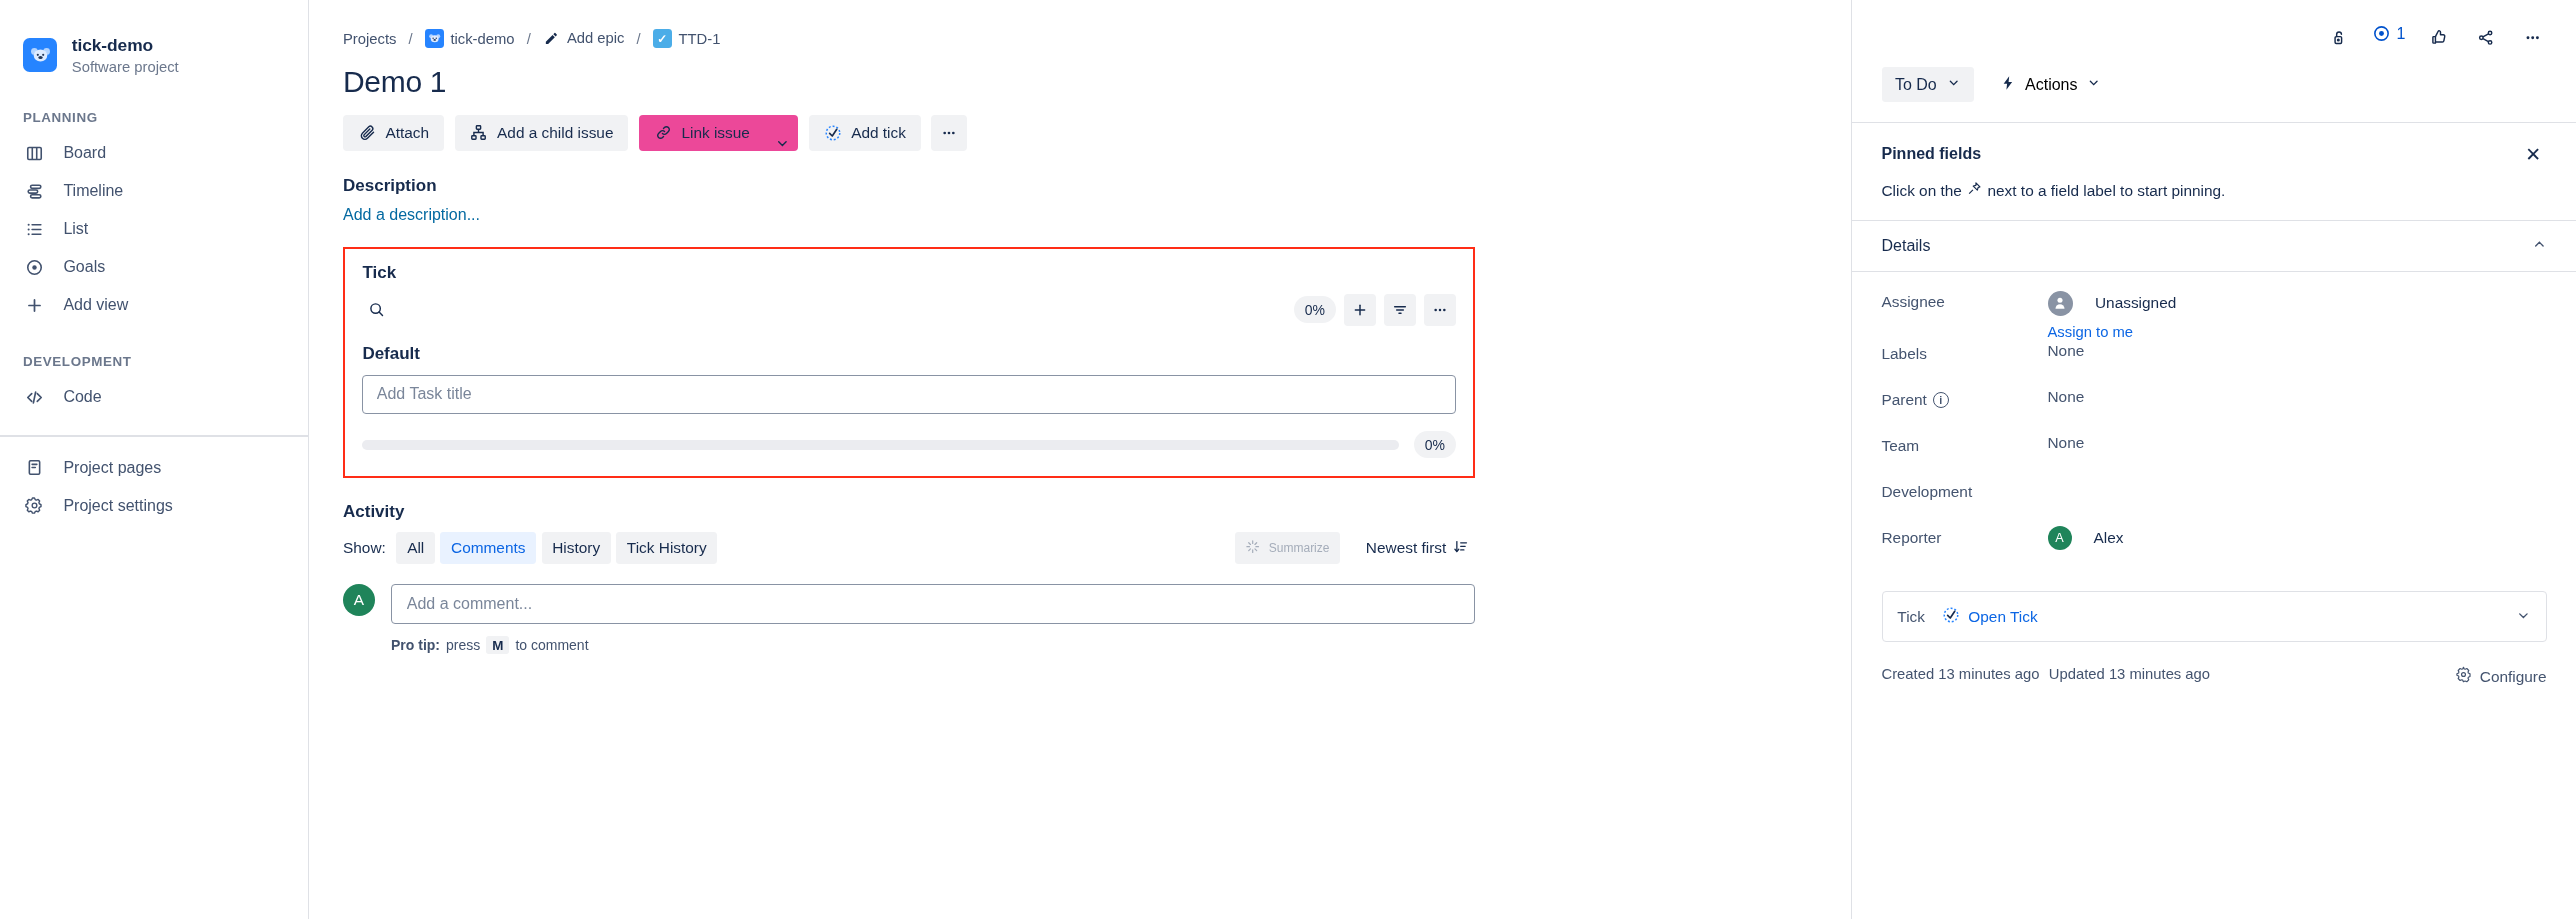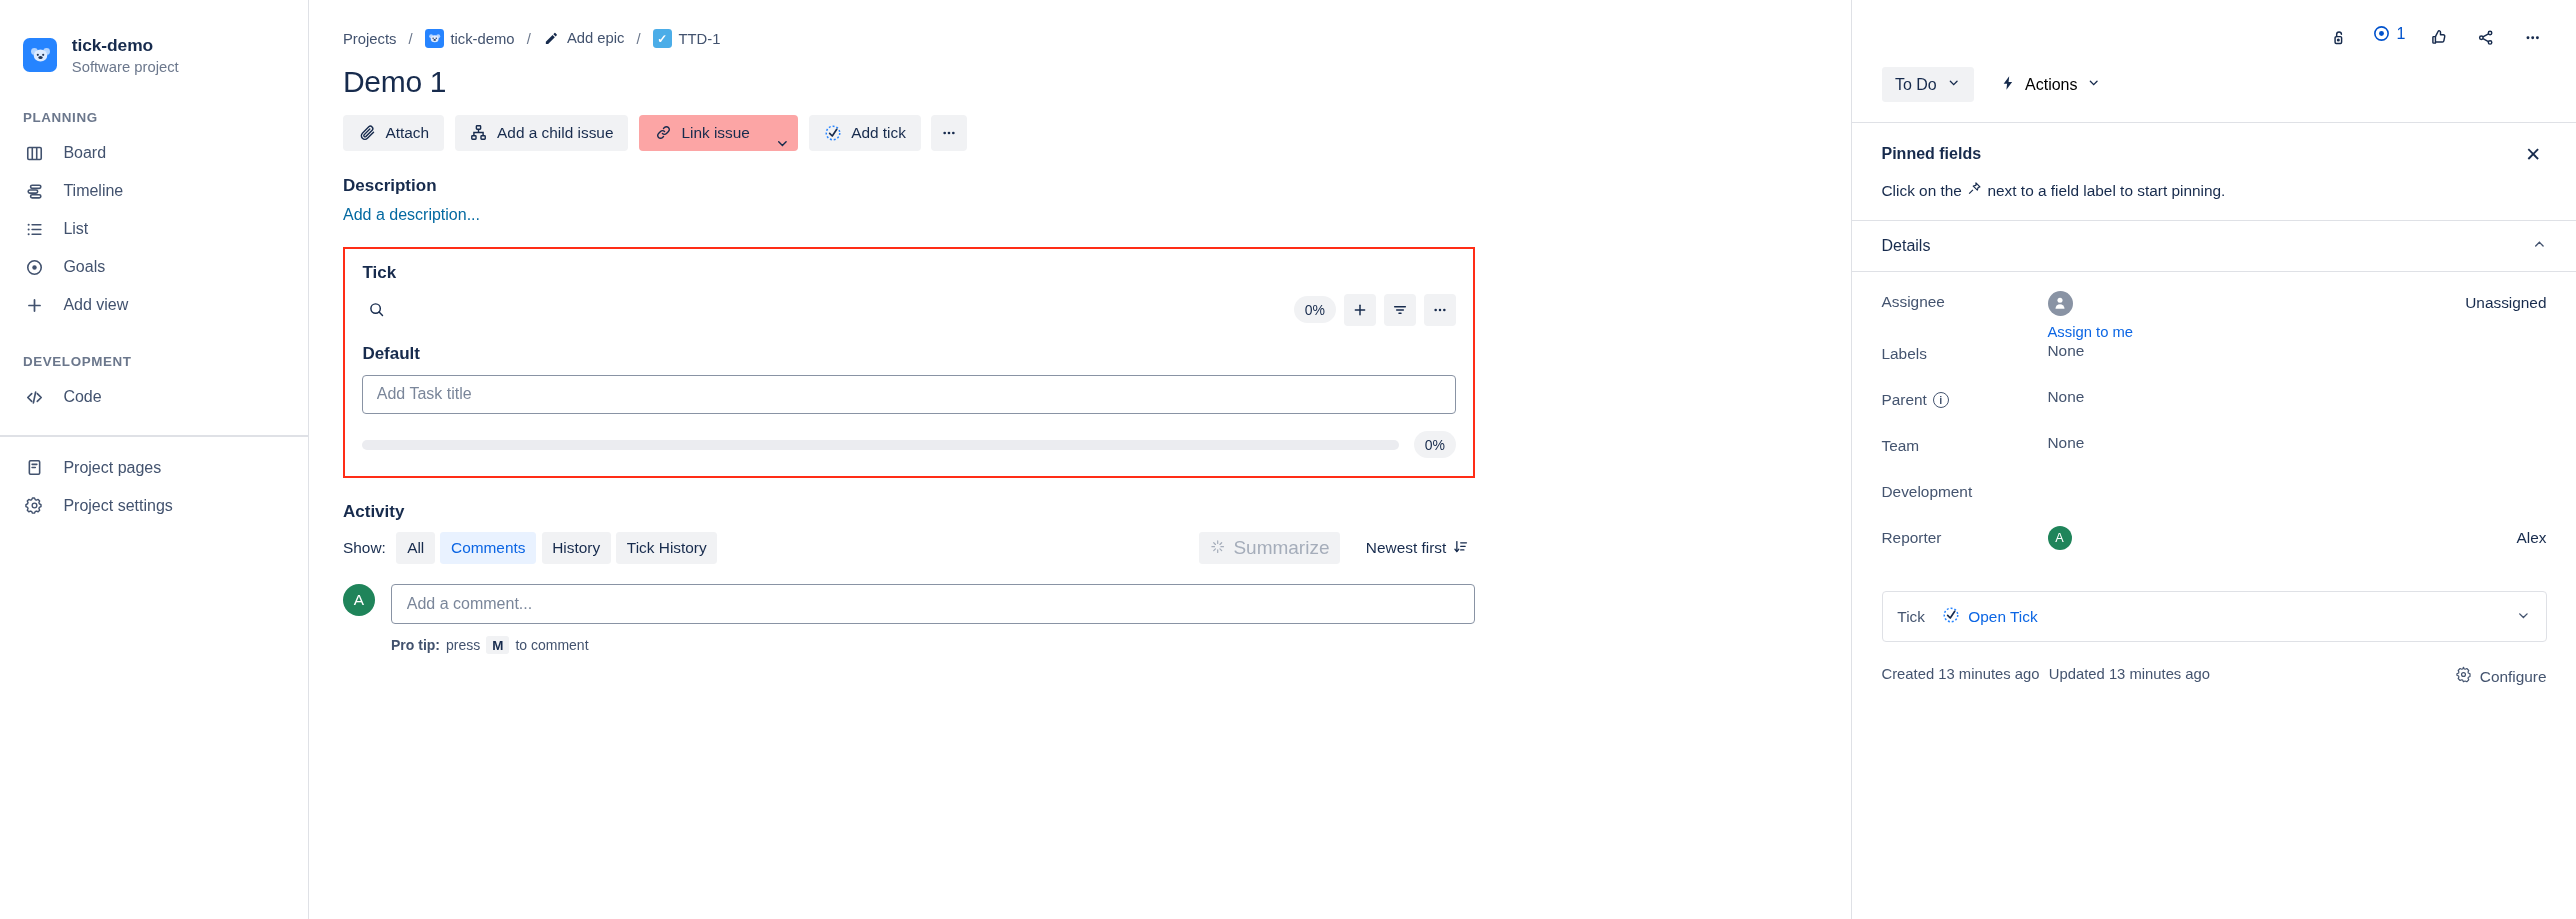--- a/index.html
+++ b/index.html
@@ -64,21 +64,21 @@
   .issue-title { font-size: 30px; font-weight: 500; color: #172b4d; margin-top: 14.8px; letter-spacing: -0.3px; cursor: text; }
 
   .action-row { display: flex; align-items: center; gap: 10.7px; margin-top: 16px; }
   .abtn {
     display: inline-flex; align-items: center; gap: 8.7px;
     height: 36px; padding: 0 14.8px; border-radius: 4px;
     background: #f1f2f4; border: none; cursor: pointer;
     font-size: 15.4px; color: #172b4d; font-family: inherit;
   }
   .abtn .ai { display: flex; align-items: center; justify-content: center; width: 19px; height: 19px; }
-  .split { display: inline-flex; align-items: flex-end; background: #fca5a5; border-radius: 4px; }
+  .split { display: inline-flex; align-items: flex-end; background: #ec4899; border-radius: 4px; }
   .split .abtn { background: transparent; border-radius: 4px 0 0 4px; }
   .split .vr { width: 1.3px; background: #c1c7d0; margin: 7.4px 0; }
   .split .caret { display:flex; align-items:center; justify-content:center; width: 32px; cursor:pointer; border-radius: 0 4px 4px 0; }
   .abtn.icon-only { width: 36px; padding: 0; justify-content: center; }
 
   .sec-title { font-size: 17px; font-weight: 700; color: #172b4d; margin-top: 25.5px; }
   .desc-placeholder { font-size: 16px; color: #0369a1; margin-top: 9.4px; cursor: text; }
 
   
   .tick-panel {
@@ -121,21 +121,21 @@
   .show-label { font-size: 15.4px; color: #172b4d; margin-right: 10.7px; }
   .chips { display: flex; align-items: center; gap: 5.4px; }
   .chip {
     height: 32px; padding: 0 10.7px; border-radius: 3.4px; background: #f1f2f4;
     display: flex; align-items: center; font-size: 15.4px; color: #172b4d; cursor: pointer; border: none; font-family: inherit;
   }
   .chip.active { background: #e9f2ff; color: #0c66e4; font-weight: 500; }
   .act-right { margin-left: auto; display: flex; align-items: center; gap: 19px; }
   .summarize {
     display: inline-flex; align-items: center; gap: 8px; height: 32px; padding: 0 10.7px;
-    border-radius: 3.4px; background: #f1f2f4; font-size: 19px; color: #a5adba; cursor: default; border: none; font-family: inherit;
+    border-radius: 3.4px; background: #f1f2f4; font-size: 12px; color: #a5adba; cursor: default; border: none; font-family: inherit;
   }
   .sort-btn { display: inline-flex; align-items: center; gap: 6.7px; font-size: 15.4px; color: #172b4d; cursor: pointer; background: none; border: none; font-family: inherit; height: 32px; padding: 0 6.7px; border-radius: 3.4px; }
 
   .comment-row { display: flex; align-items: flex-start; gap: 16px; margin-top: 20px; width: 1132px; }
   .avatar-circle {
     width: 32px; height: 32px; border-radius: 50%; background: #1f845a; color: #fff;
     display: flex; align-items: center; justify-content: center; font-size: 15.4px; font-weight: 500; flex: 0 0 32px;
   }
   .comment-box {
     flex: 1 1 auto; height: 40px; border: 1.3px solid #8993a4; border-radius: 4px;
@@ -178,21 +178,21 @@
     height: 52px; display: flex; align-items: center; justify-content: space-between;
     padding: 0 29.5px; cursor: pointer;
   }
   .details-title { font-size: 16px; color: #172b4d; }
   .chev { font-size: 14.8px; color: #42526e; }
 
   .field-list { padding: 17.4px 29.5px 0 29.5px; }
   .field-row { display: flex; align-items: flex-start; min-height: 46px; }
   .field-label { width: 166px; flex: 0 0 166px; font-size: 15.4px; color: #44546f; padding-top: 4px; display: flex; align-items: center; gap: 6px; }
   .field-value { flex: 1 1 auto; font-size: 15.4px; color: #44546f; padding-top: 1.3px; }
-  .val-person { display: flex; align-items: center; gap: 8px; color: #172b4d; justify-content: space-between; }
+  .val-person { display: flex; align-items: center; gap: 22px; color: #172b4d; }
   .unassigned-av {
     width: 25.5px; height: 25.5px; border-radius: 50%; background: #8993a4;
     display: flex; align-items: center; justify-content: center; color: #fff;
   }
   .assign-link { color: #0c66e4; font-size: 14.8px; margin-top: 8px; cursor: pointer; display: inline-block; }
   .av-sm { width: 24px; height: 24px; border-radius: 50%; background: #1f845a; color: #fff; display:flex; align-items:center; justify-content:center; font-size: 12.7px; flex: 0 0 24px; }
   .info-i { width: 16px; height: 16px; border-radius: 50%; border: 1.3px solid #44546f; display:inline-flex; align-items:center; justify-content:center; font-size: 10.7px; font-weight: 700; line-height:1; }
 
   .tick-field {
     margin: 20px 29.5px 0 29.5px; border: 1.3px solid #dfe1e6; border-radius: 4px;

